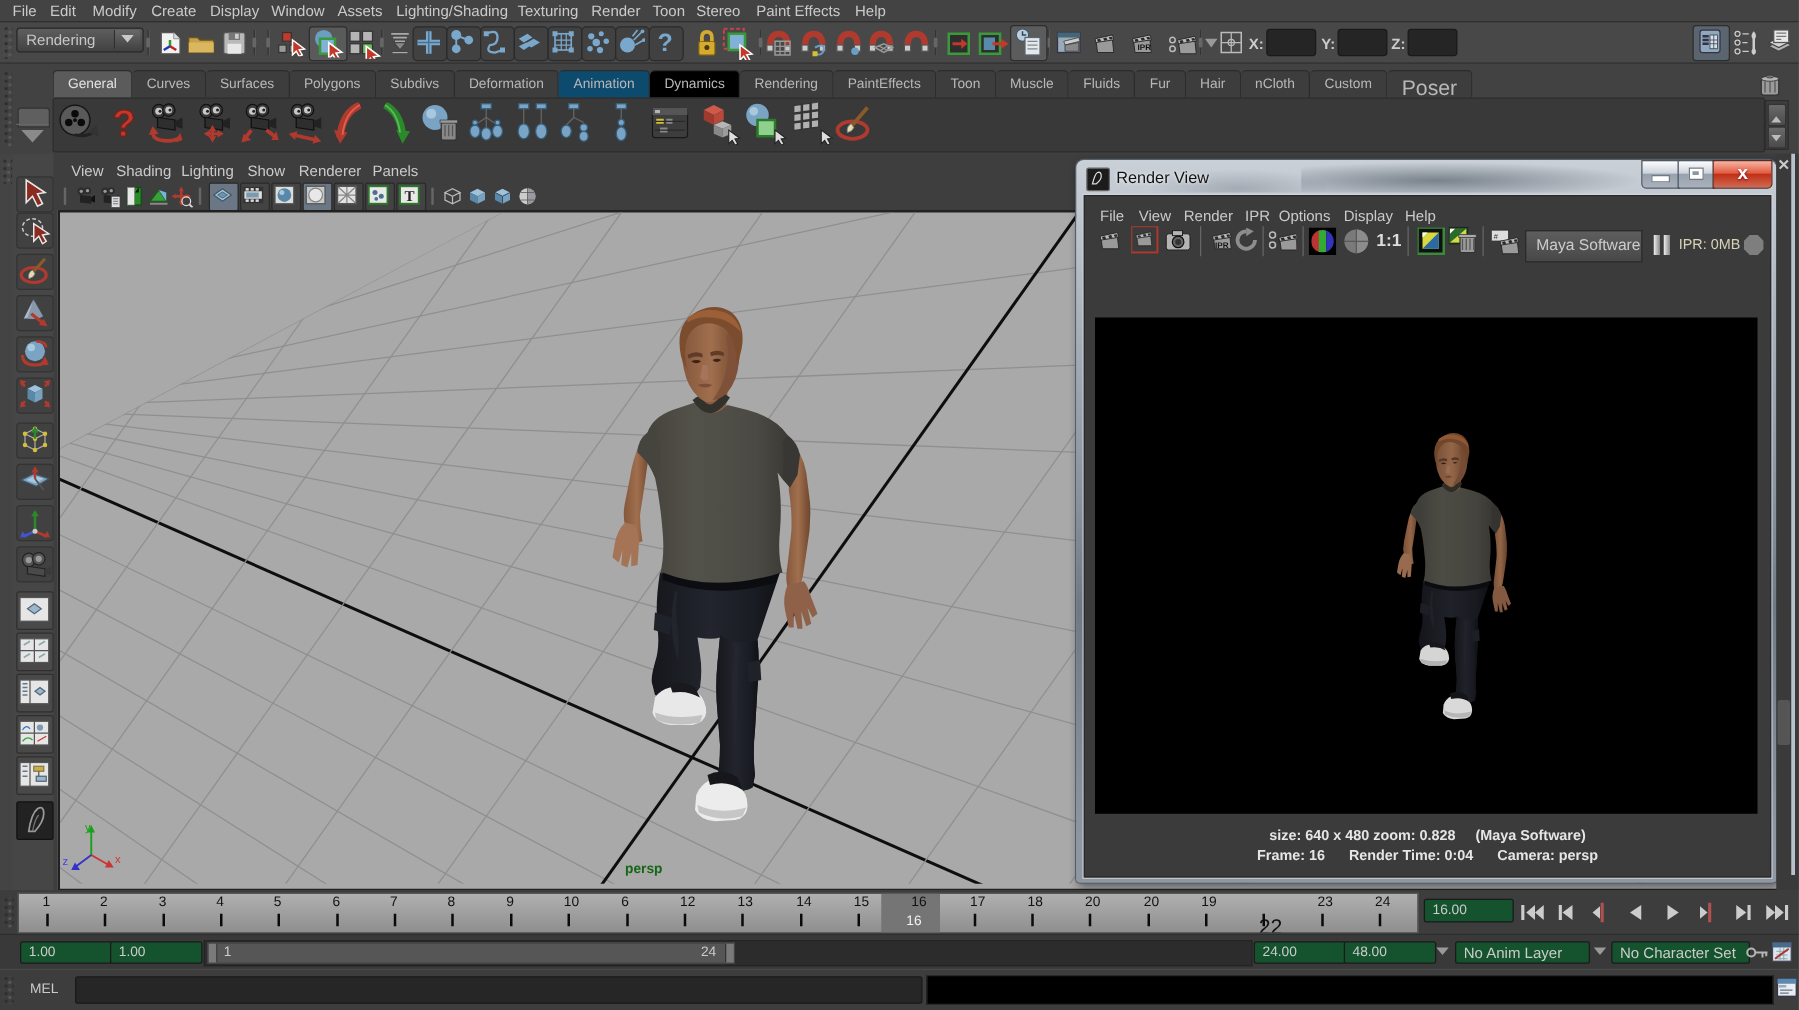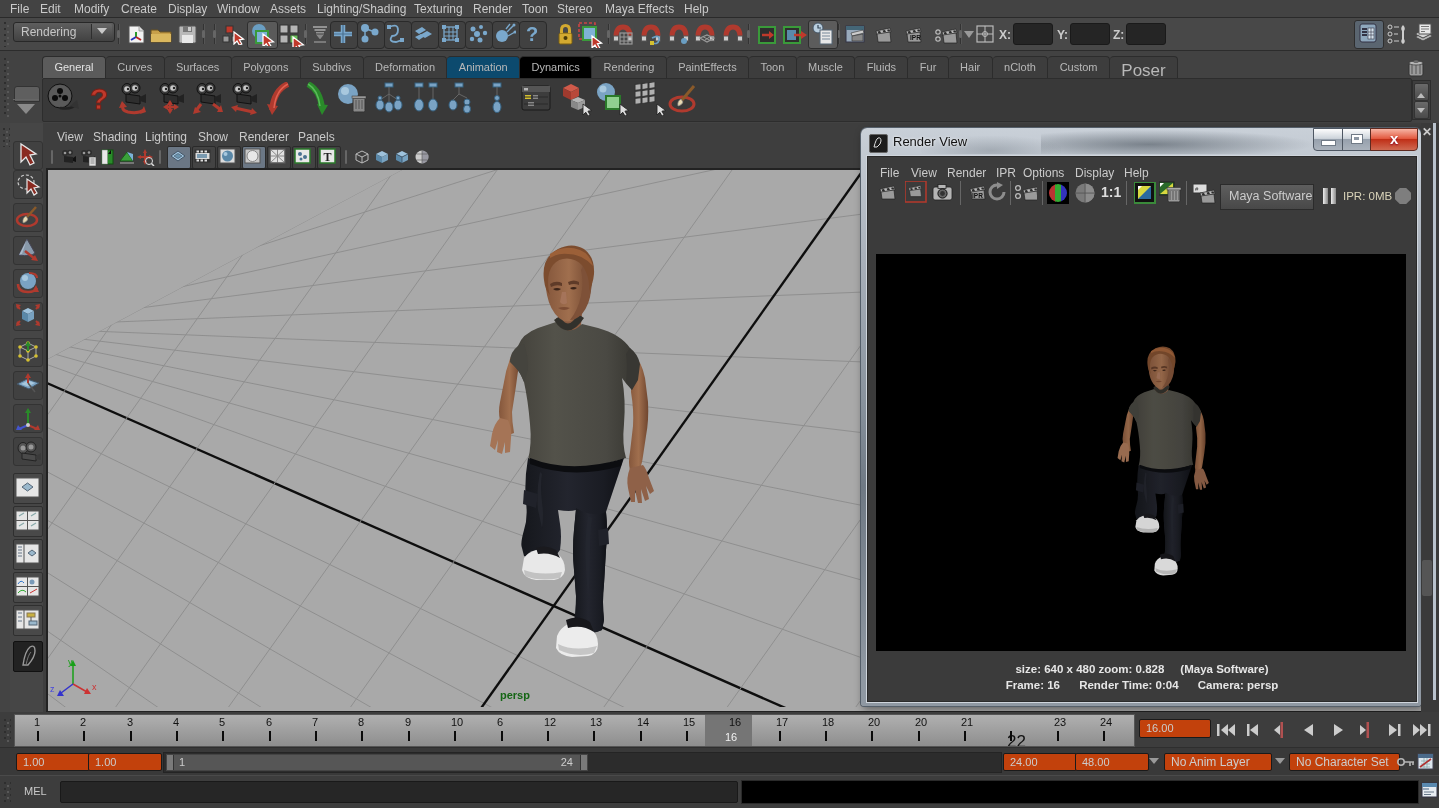--- a/index.html
+++ b/index.html
@@ -1,36 +1,36 @@
 <!DOCTYPE html>
 <html><head><meta charset="utf-8">
 <style>
 html,body{margin:0;padding:0}
 body{width:1439px;height:808px;background:#444;font-family:"Liberation Sans",sans-serif;overflow:hidden;position:relative}
 .ab{position:absolute}
 .tx{color:#cacaca;font-size:12px;white-space:nowrap}
-.fld{background:#c2410c;border:1px solid #1a1a1a;border-radius:2px;color:#ccc;font-size:11px}
+.fld{background:#14532d;border:1px solid #1a1a1a;border-radius:2px;color:#ccc;font-size:11px}
 .dots{background-image:radial-gradient(circle at 2px 2px,#2e2e2e 1.2px,transparent 1.4px),radial-gradient(circle at 5px 5px,#585858 1.2px,transparent 1.4px);background-size:6px 6px}
 </style></head>
 <body>
 
 <div class="ab" id="menubar" style="left:0;top:0;width:1439px;height:17px;background:#434343;border-bottom:1px solid #2a2a2a">
   <div class="tx" style="position:absolute;top:2px;left:10px">File</div>
   <div class="tx" style="position:absolute;top:2px;left:40px">Edit</div>
   <div class="tx" style="position:absolute;top:2px;left:74px">Modify</div>
   <div class="tx" style="position:absolute;top:2px;left:121px">Create</div>
   <div class="tx" style="position:absolute;top:2px;left:168px">Display</div>
   <div class="tx" style="position:absolute;top:2px;left:217px">Window</div>
   <div class="tx" style="position:absolute;top:2px;left:270px">Assets</div>
   <div class="tx" style="position:absolute;top:2px;left:317px">Lighting/Shading</div>
   <div class="tx" style="position:absolute;top:2px;left:414px">Texturing</div>
   <div class="tx" style="position:absolute;top:2px;left:473px">Render</div>
   <div class="tx" style="position:absolute;top:2px;left:522px">Toon</div>
   <div class="tx" style="position:absolute;top:2px;left:557px">Stereo</div>
-  <div class="tx" style="position:absolute;top:2px;left:605px">Maya Effects</div>
+  <div class="tx" style="position:absolute;top:2px;left:605px">Paint Effects</div>
   <div class="tx" style="position:absolute;top:2px;left:684px">Help</div>
 </div>
 
 <div class="ab" id="toolbar" style="left:0;top:18px;width:1439px;height:32px;background:#484848;border-bottom:1px solid #2c2c2c">
   <div class="ab dots" style="left:3px;top:3px;width:7px;height:26px"></div>
 
   <div class="ab" style="left:13px;top:4px;width:100px;height:18px;background:linear-gradient(#5e5e5e,#424242);border:1px solid #282828;border-radius:3px">
      <span style="position:absolute;left:7px;top:2px;font-size:12px;color:#c6c6c6">Rendering</span>
      <span style="position:absolute;right:2px;top:1px;width:20px;height:15px;background:linear-gradient(#686868,#444);border-left:1px solid #2e2e2e;border-radius:0 2px 2px 0"></span>
      <span style="position:absolute;right:7px;top:5px;width:0;height:0;border:5px solid transparent;border-top:6px solid #c9c9c9"></span>
@@ -1132,21 +1132,21 @@
       <span style="position:absolute;left:714px;top:1px;font-size:11px;color:#111">16</span>
       <div style="position:absolute;left:717px;top:16px;width:2px;height:10px;background:#0a0a0a"></div>
       <span style="position:absolute;left:761px;top:1px;font-size:11px;color:#111">17</span>
       <div style="position:absolute;left:764px;top:16px;width:2px;height:10px;background:#0a0a0a"></div>
       <span style="position:absolute;left:807px;top:1px;font-size:11px;color:#111">18</span>
       <div style="position:absolute;left:810px;top:16px;width:2px;height:10px;background:#0a0a0a"></div>
       <span style="position:absolute;left:853px;top:1px;font-size:11px;color:#111">20</span>
       <div style="position:absolute;left:856px;top:16px;width:2px;height:10px;background:#0a0a0a"></div>
       <span style="position:absolute;left:900px;top:1px;font-size:11px;color:#111">20</span>
       <div style="position:absolute;left:903px;top:16px;width:2px;height:10px;background:#0a0a0a"></div>
-      <span style="position:absolute;left:946px;top:1px;font-size:11px;color:#111">21</span>
+      <span style="position:absolute;left:946px;top:1px;font-size:11px;color:#111">19</span>
       <div style="position:absolute;left:949px;top:16px;width:2px;height:10px;background:#0a0a0a"></div>
       <span style="position:absolute;left:992px;top:17px;font-size:17px;color:#111">22</span>
       <div style="position:absolute;left:995px;top:16px;width:2px;height:10px;background:#0a0a0a"></div>
       <span style="position:absolute;left:1039px;top:1px;font-size:11px;color:#111">23</span>
       <div style="position:absolute;left:1042px;top:16px;width:2px;height:10px;background:#0a0a0a"></div>
       <span style="position:absolute;left:1085px;top:1px;font-size:11px;color:#111">24</span>
       <div style="position:absolute;left:1088px;top:16px;width:2px;height:10px;background:#0a0a0a"></div>
       <div style="position:absolute;left:709px;top:15px;width:14px;height:12px;background:#757575"></div>
       <span style="position:absolute;left:710px;top:16px;font-size:11px;color:#f2f2f2">16</span>
     </div>

